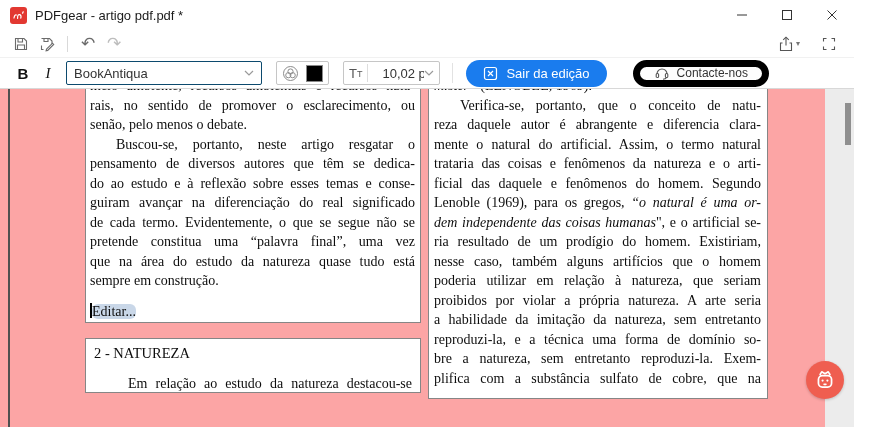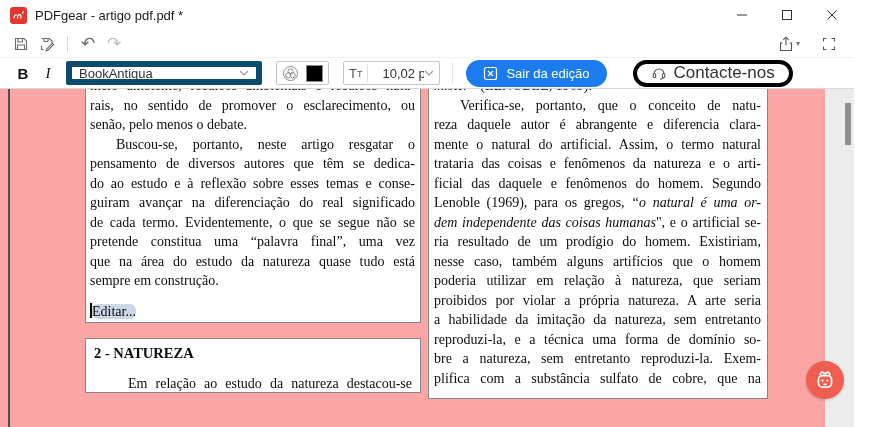--- a/index.html
+++ b/index.html
@@ -21,54 +21,54 @@
   .undo-glyph { font-family:"DejaVu Sans", sans-serif; font-size:17px; color:#6b6b6b; line-height:1; }
   .redo-glyph { font-family:"DejaVu Sans", sans-serif; font-size:17px; color:#bdbdbd; line-height:1; }
   .quickbar-right { margin-left:auto; margin-right:12px; display:flex; align-items:center; gap:16px; }
   .share-wrap { display:flex; align-items:center; gap:2px; border:none; background:transparent; color:#555; }
   .caret-down { font-size:8px; color:#777; }
 
   
   .formatbar { position:absolute; top:58px; left:0; right:0; height:31px; display:flex; align-items:center; padding-left:10px; background:#fff; border-bottom:1px solid #d8d8d8; }
   .fmt-bold { width:26px; text-align:center; font-weight:700; font-size:15px; color:#111; border:none; background:transparent; }
   .fmt-italic { width:24px; text-align:center; font-family:"Liberation Serif", serif; font-style:italic; font-size:15px; color:#111; border:none; background:transparent; }
-  .font-select { width:196px; height:24px; margin-left:6px; border:6px solid #0c4a6e; border-radius:2px; background:#fff; display:flex; align-items:center; padding:0 7px; font-size:13px; color:#333; }
+  .font-select { width:196px; height:24px; margin-left:6px; border:1px solid #0c4a6e; border-radius:2px; background:#fff; display:flex; align-items:center; padding:0 7px; font-size:13px; color:#333; }
   .font-select .chev { margin-left:auto; }
   .color-group { margin-left:14px; height:24px; border:1px solid #c6c6c6; border-radius:2px; background:#fff; display:flex; align-items:center; padding:0 5px; gap:7px; }
   .swatch { width:17px; height:17px; background:#000; border:1px solid #8a8a8a; }
   .size-group { margin-left:14px; height:24px; border:1px solid #c6c6c6; border-radius:2px; background:#fff; display:flex; align-items:center; padding:0 5px; font-size:13px; color:#333; }
   .tt-icon { color:#555; display:flex; align-items:flex-end; margin-right:5px; }
   .tt-big { font-size:13px; line-height:1; }
   .tt-small { font-size:9px; line-height:1; margin-bottom:1px; }
   .size-divider { width:1px; height:18px; background:#ddd; margin-right:6px; }
   .size-value { width:42px; overflow:hidden; white-space:nowrap;margin-left:8px; }
   .vsep { width:1px; height:20px; background:#e2e2e2; margin:0 13px 0 12px; }
   .btn-primary { height:27px; border-radius:14px; border:none; background:var(--accent,#1a7cee); color:#fff; display:flex; align-items:center; gap:8px; padding:0 17px; font-size:13px; }
-  .btn-contact { height:27px; margin-left:26px; border-radius:14px; border:4px solid #000000; background:#fdfdfd; color:#333; display:flex; align-items:center; gap:7px; padding:0 14px; font-size:17px; }
+  .btn-contact { height:27px; margin-left:26px; border-radius:14px; border:7px solid #000000; background:#fdfdfd; color:#333; display:flex; align-items:center; gap:7px; padding:0 14px; font-size:12px; }
 
   
   .doc-area { position:absolute; top:89px; left:0; right:0; bottom:0; background:#fca5a5; overflow:hidden; }
   .page-edge-left  { position:absolute; left:8px;  top:0; bottom:0; width:2px; background:#4f4f4f; }
   .page-edge-right { position:absolute; left:843px; top:0; bottom:0; width:2px; background:#4f4f4f; }
   .scrollbar { position:absolute; right:0; top:0; bottom:0; width:29px; background:#ececec; }
   .scroll-thumb { position:absolute; left:20px; width:6px; top:14px; height:42px; background:#8f8f8f; }
 
   .textbox { position:absolute; border:1px solid #868686; background:#fff;
              font-family:"Liberation Serif", serif; font-size:14px; line-height:19.5px; color:#0d0d0d; }
   .box1 { left:85px; top:-16px; width:336px; height:250px; padding:2px 5px 0 4px; }
   .box2 { left:85px; top:249px; width:336px; height:55px; padding:5px 8px; }
   .box3 { left:428px; top:-16px; width:340px; height:326px; padding:2px 6px 0 5px; }
   .line.just { text-align:justify; text-align-last:justify; }
   .line.left { text-align:left; }
   .line.ind { text-indent:26px; }
   .it { font-style:italic; }
   .editar-row { margin-top:11px; }
   .text-caret { display:inline-block; width:2px; height:15px; background:#000; vertical-align:-2px; }
   .editar { background:var(--selection,#c9d7e8);border-radius:6px; }
-  .sec-heading { font-weight:700; font-size:14.5px; }
+  .sec-heading { font-weight:400; font-size:14.5px; }
   .sec-first-line { margin-top:10px; text-indent:34px; text-align:justify; text-align-last:justify; }
 
   .robot-btn { position:absolute; left:806px; top:272px; width:38px; height:38px; border-radius:50%;
                border:none; background:var(--assistant-button,#ef5e50); display:flex; align-items:center; justify-content:center;
                box-shadow:0 1px 3px rgba(0,0,0,.2); }
 
   svg { display:block; }
 </style>
 </head>
 <body>

